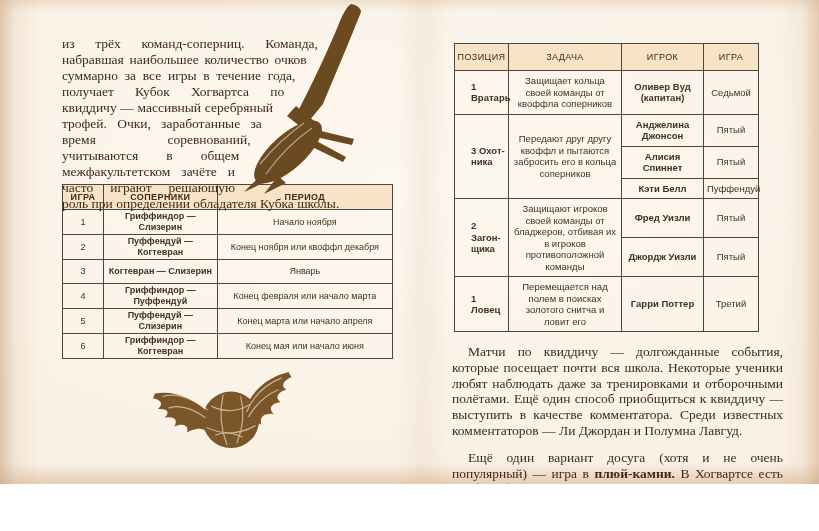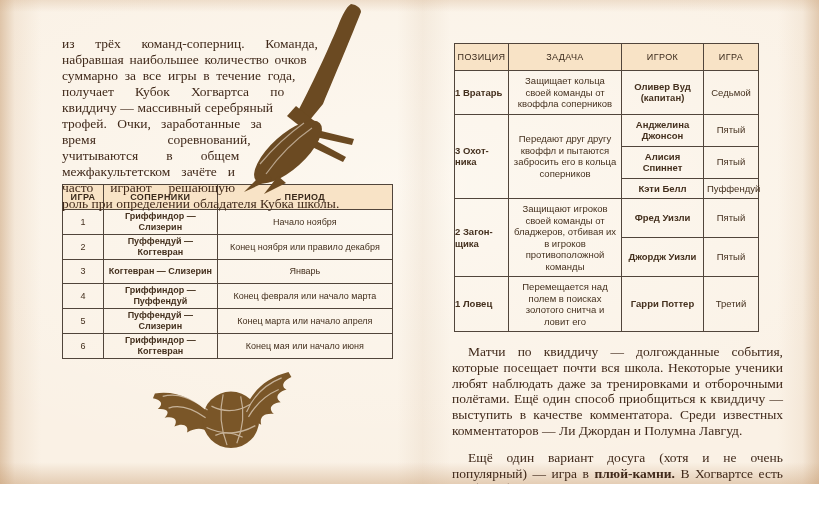--- a/index.html
+++ b/index.html
@@ -46,21 +46,21 @@
   .tbl td{font-size:9px; height:21px; padding:1px 3px; line-height:11px;}
   .tbl td.opp{font-weight:bold;}
 
   .tbl2{width:304px; margin-left:2px; font-family:"Liberation Sans", sans-serif; table-layout:fixed;}
   .tbl2 th, .tbl2 td{border:1px solid #51453b; vertical-align:middle;}
   .tbl2 th{
     background:#f8e3c6; font-size:9px; letter-spacing:0.4px; font-weight:normal;
     height:24px; text-align:center; color:#3a2a1c;
   }
   .tbl2 td{font-size:9.5px; line-height:11.5px; padding:4px 3px; text-align:center;}
-  .tbl2 td.pos{text-align:left; padding-left:0; font-weight:bold;}
+  .tbl2 td.pos{text-align:left; padding-left:16px; font-weight:bold;}
   .tbl2 td.player{font-weight:bold;}
 
   .rp-para{margin:11px 0 0 0; font-size:13.5px; line-height:15.8px; text-align:justify;
     text-indent:16px; hyphens:auto; -webkit-hyphens:auto;}
   .rp-para.first{margin-top:12px;}
   .bold{font-weight:bold;}
 
   .snitch-wrap{margin-top:12px; text-align:center;}
   .page-num{
     position:absolute; bottom:12px; left:0; width:100%; text-align:center;
@@ -110,21 +110,21 @@
       </thead>
       <tbody>
         <tr>
           <td>1</td>
           <td class="opp">Гриффиндор — Слизерин</td>
           <td>Начало ноября</td>
         </tr>
         <tr>
           <td>2</td>
           <td class="opp">Пуффендуй — Когтевран</td>
-          <td>Конец ноября или правило декабря</td>
+          <td>Конец ноября или квоффл декабря</td>
         </tr>
         <tr>
           <td>3</td>
           <td class="opp">Когтевран — Слизерин</td>
           <td>Январь</td>
         </tr>
         <tr>
           <td>4</td>
           <td class="opp">Гриффиндор — Пуффендуй</td>
           <td>Конец февраля или начало марта</td>

